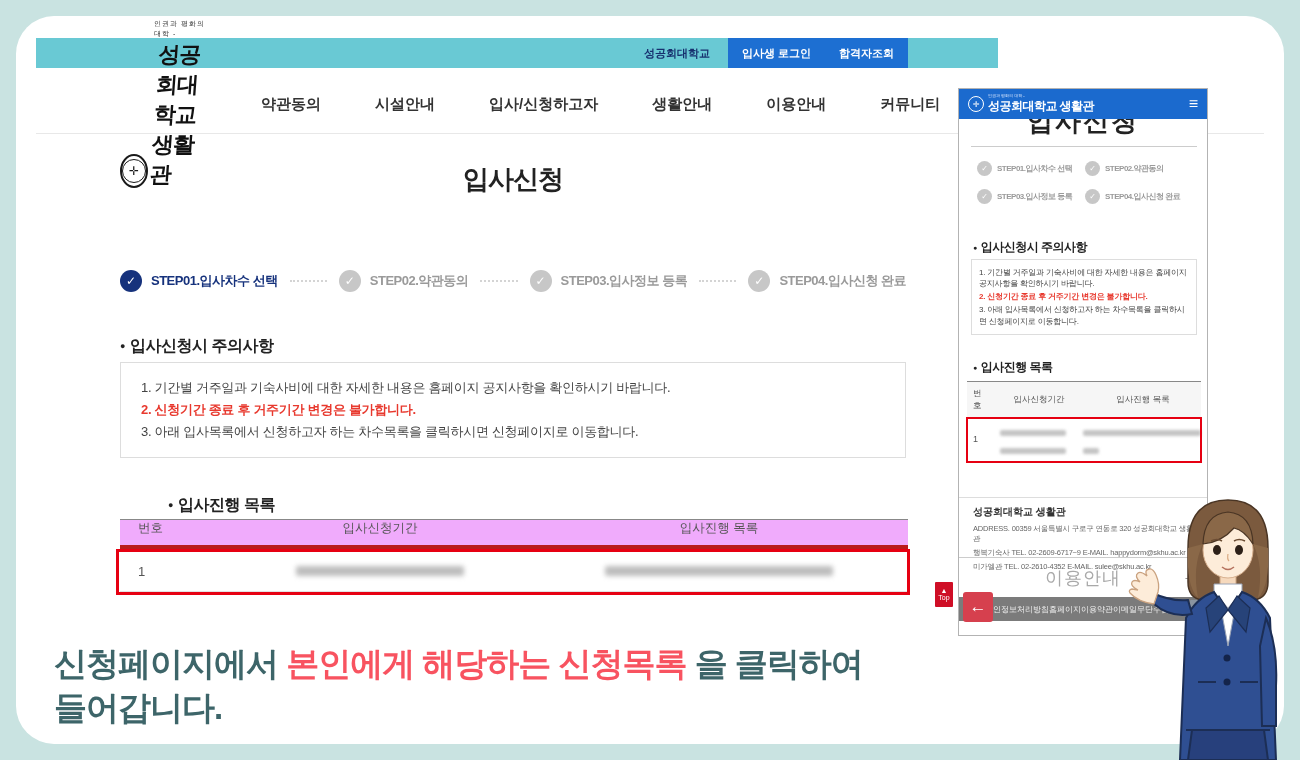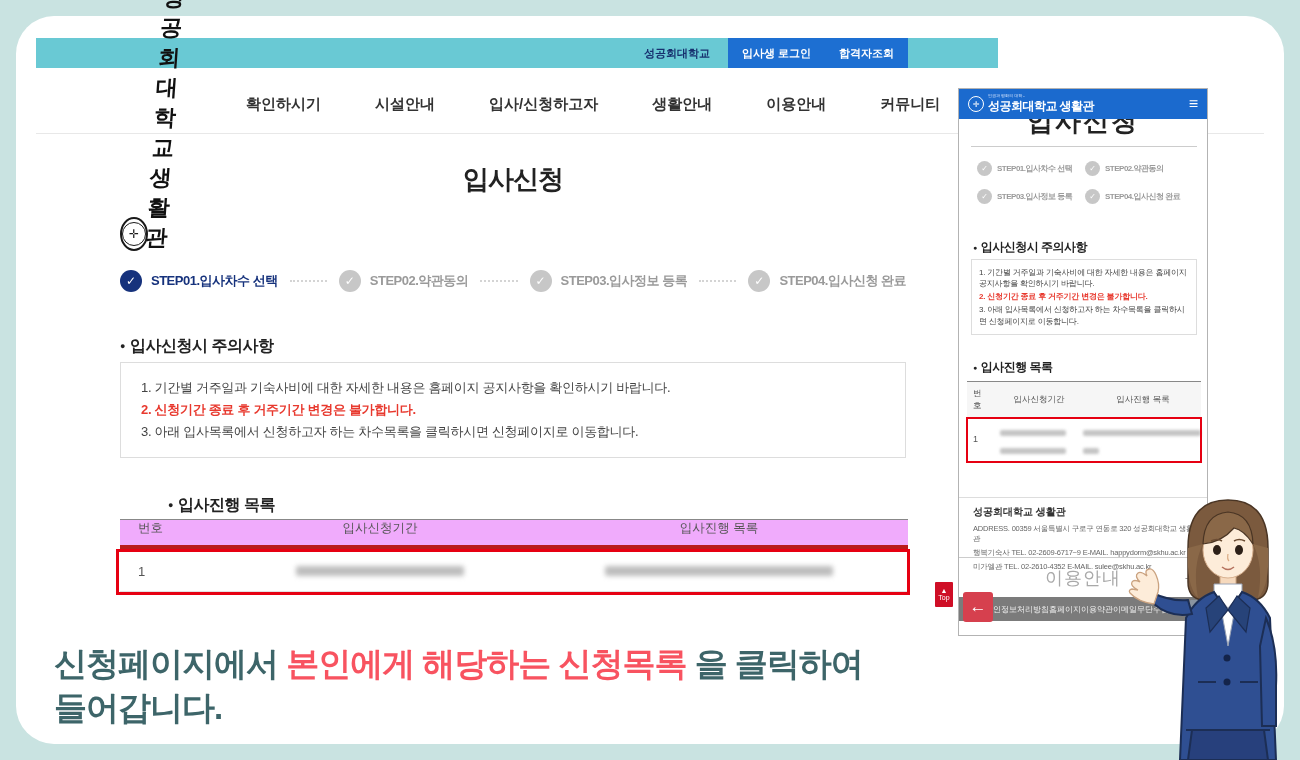--- a/index.html
+++ b/index.html
@@ -165,21 +165,21 @@
         <div class="emblem-inner">
             <span>✛</span>
           </div>
       </div>
       <div class="logo-txt">
         <div class="logo-slogan">인권과 평화의 대학 -</div>
         <div class="logo-name">성공회대학교 생활관</div>
       </div>
     </div>
     <div class="menu">
-      <span class="menu-item">확인하시기</span>
+      <span class="menu-item">약관동의</span>
       <span class="menu-item">시설안내</span>
       <span class="menu-item">입사/신청하고자</span>
       <span class="menu-item">생활안내</span>
       <span class="menu-item">이용안내</span>
       <span class="menu-item">커뮤니티</span>
       <span class="burger">≡</span>
     </div>
   </div>
   <div class="header-hr"></div>
 

